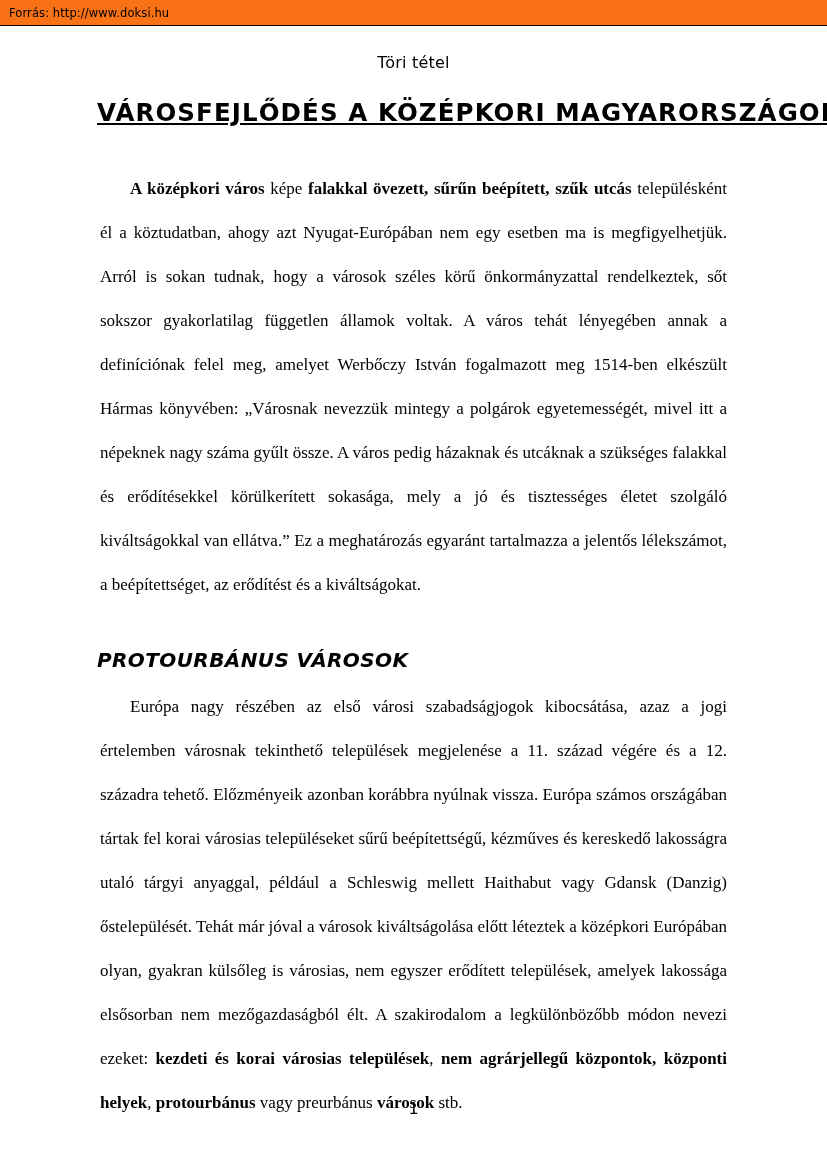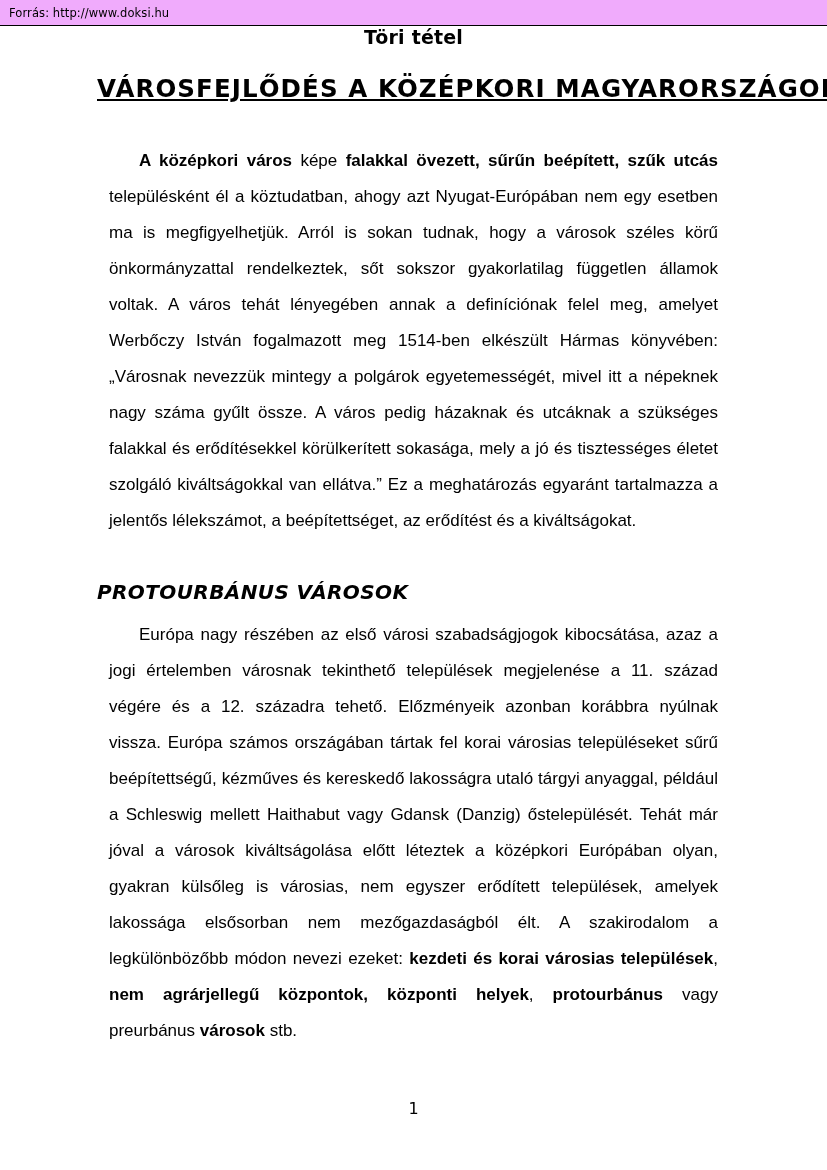--- a/index.html
+++ b/index.html
@@ -22,21 +22,21 @@
     box-sizing: border-box;
   }
   .source-bar {
     position: absolute;
     top: 0;
     left: 0;
     width: 827px;
     height: 26px;
     border-bottom: 1px solid #000000;
     box-sizing: border-box;
-    background: #f0abfc;
+    background: #f97316;
   }
   .source-text {
     position: absolute;
     top: 6px;
     left: 9px;
     font-family: "DejaVu Sans", sans-serif;
     font-size: 11.5px;
     color: #000000;
     letter-spacing: 0.1px;
   }
@@ -44,41 +44,42 @@
     position: absolute;
     top: 26px;
     left: 0;
     width: 827px;
     padding: 0 97px 0 97px;
     box-sizing: border-box;
   }
   .doc-kicker {
     text-align: center;
     font-family: "DejaVu Sans", sans-serif;
-    font-weight: bold;
-    font-size: 19px;
+    font-weight: normal;
+    font-size: 16px;
+    margin-top: 27px;
     letter-spacing: 0.2px;
   }
   .doc-title {
     text-align: center;
     font-family: "DejaVu Sans", sans-serif;
     font-weight: bold;
     font-size: 24.5px;
     text-decoration: underline;
     margin-top: 26px;
     letter-spacing: 1.1px;
     white-space: nowrap;
   }
   .para {
-    font-family: Liberation Sans, sans-serif;
+    font-family: Liberation Serif, serif;
     font-size: 17px;
-    line-height: 36px;
+    line-height: 44px;
     text-align: justify;
     text-justify: inter-word;
-    margin: 12px;
+    margin: 3px;
   }
   .para-1 {
     margin-top: 40px;
     text-indent: 30px;
   }
   .section-head {
     font-family: "DejaVu Sans", sans-serif;
     font-size: 20px;
     font-weight: bold;
     font-style: italic;

